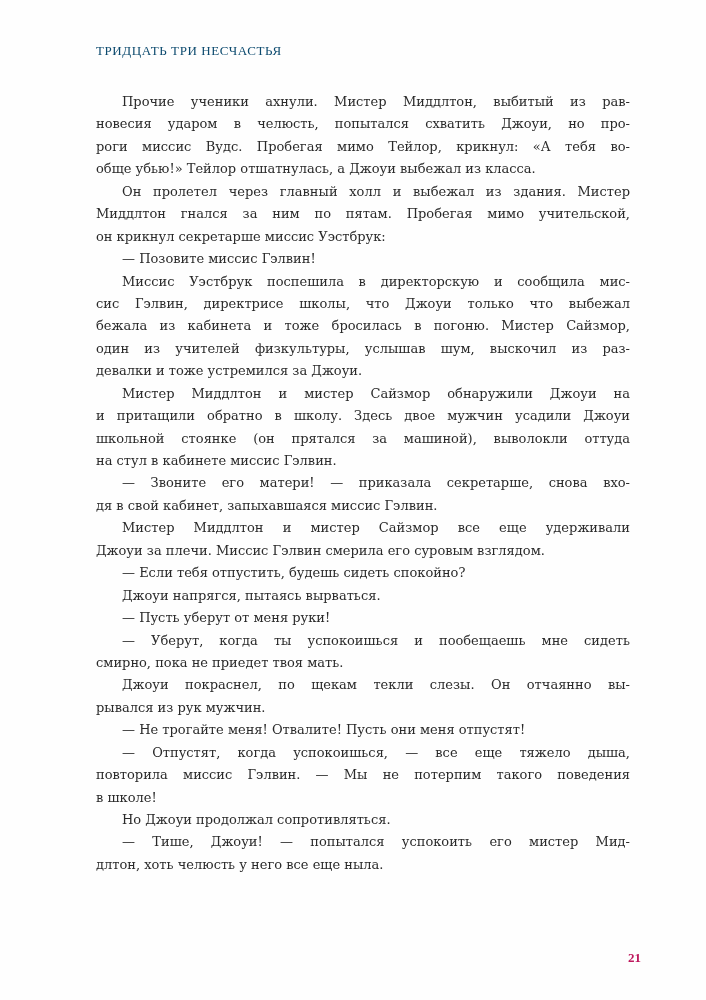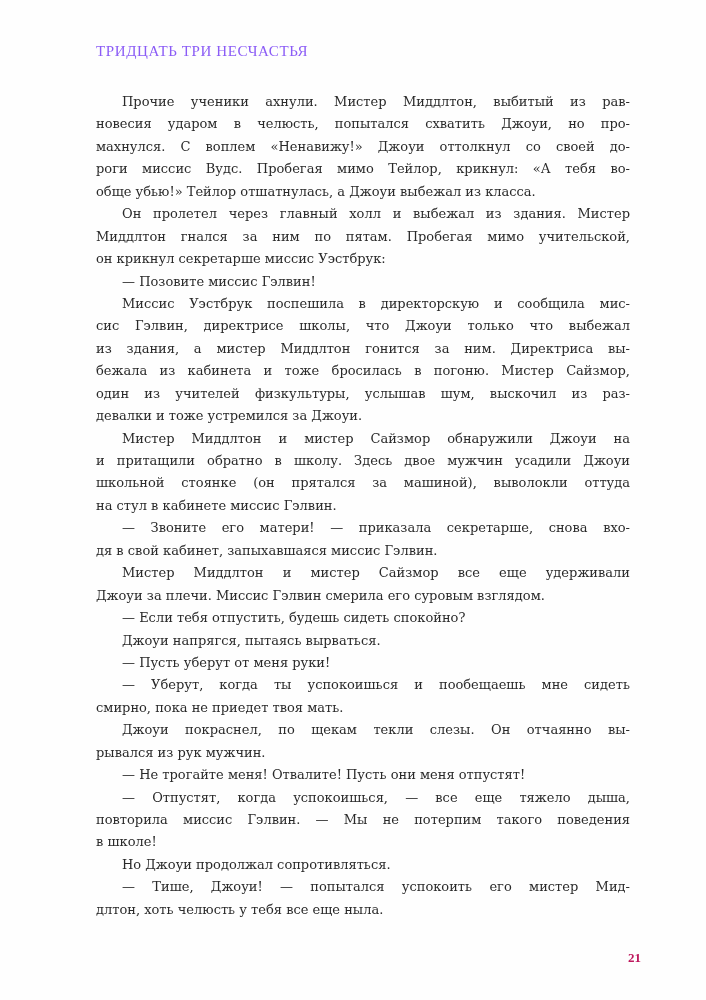--- a/index.html
+++ b/index.html
@@ -1,21 +1,21 @@
 <!DOCTYPE html>
 <html><head>
 <meta charset="utf-8">
 <style>
   html, body { margin: 0; padding: 0; background: #ffffff; }
   body { width: 706px; height: 1000px; position: relative; overflow: hidden; }
   .page { position: absolute; left: 0; top: 0; width: 706px; height: 1000px; background: #fefefe; }
   .running-head {
     position: absolute; left: 96px; top: 43px;
     font-family: "Liberation Serif", "DejaVu Serif", serif;
-    font-size: 15px; letter-spacing: 0.6px; color: #8b5cf6;
+    font-size: 13px; letter-spacing: 0.6px; color: #0c4a6e;
   }
   .body-text {
     position: absolute; left: 96px; top: 91px; width: 534px;
     font-family: "DejaVu Serif", "Liberation Serif", serif;
     font-size: 13px; color: #2a2a2a;
   }
   .line {
     height: 22.45px; line-height: 22.45px; white-space: nowrap;
     text-align: justify; text-align-last: justify; overflow: visible;
   }
@@ -28,30 +28,28 @@
   }
 </style>
 </head>
 <body>
 
 <div class="page">
   <div class="running-head">ТРИДЦАТЬ ТРИ НЕСЧАСТЬЯ</div>
   <div class="body-text" id="body-text">
       <div class="line indent">Прочие ученики ахнули. Мистер Миддлтон, выбитый из рав-</div>
       <div class="line">новесия ударом в челюсть, попытался схватить Джоуи, но про-</div>
-      <div class="line">махнулся. С воплем «Ненавижу!» Джоуи оттолкнул со своей до-</div>
       <div class="line">роги миссис Вудс. Пробегая мимо Тейлор, крикнул: «А тебя во-</div>
       <div class="line last">обще убью!» Тейлор отшатнулась, а Джоуи выбежал из класса.</div>
       <div class="line indent">Он пролетел через главный холл и выбежал из здания. Мистер</div>
       <div class="line">Миддлтон гнался за ним по пятам. Пробегая мимо учительской,</div>
       <div class="line last">он крикнул секретарше миссис Уэстбрук:</div>
       <div class="line indent last">— Позовите миссис Гэлвин!</div>
       <div class="line indent">Миссис Уэстбрук поспешила в директорскую и сообщила мис-</div>
       <div class="line">сис Гэлвин, директрисе школы, что Джоуи только что выбежал</div>
-      <div class="line">из здания, а мистер Миддлтон гонится за ним. Директриса вы-</div>
       <div class="line">бежала из кабинета и тоже бросилась в погоню. Мистер Сайзмор,</div>
       <div class="line">один из учителей физкультуры, услышав шум, выскочил из раз-</div>
       <div class="line last">девалки и тоже устремился за Джоуи.</div>
       <div class="line indent">Мистер Миддлтон и мистер Сайзмор обнаружили Джоуи на</div>
       <div class="line">и притащили обратно в школу. Здесь двое мужчин усадили Джоуи</div>
       <div class="line">школьной стоянке (он прятался за машиной), выволокли оттуда</div>
       <div class="line last">на стул в кабинете миссис Гэлвин.</div>
       <div class="line indent">— Звоните его матери! — приказала секретарше, снова вхо-</div>
       <div class="line last">дя в свой кабинет, запыхавшаяся миссис Гэлвин.</div>
       <div class="line indent">Мистер Миддлтон и мистер Сайзмор все еще удерживали</div>
@@ -62,16 +60,16 @@
       <div class="line indent">— Уберут, когда ты успокоишься и пообещаешь мне сидеть</div>
       <div class="line last">смирно, пока не приедет твоя мать.</div>
       <div class="line indent">Джоуи покраснел, по щекам текли слезы. Он отчаянно вы-</div>
       <div class="line last">рывался из рук мужчин.</div>
       <div class="line indent last">— Не трогайте меня! Отвалите! Пусть они меня отпустят!</div>
       <div class="line indent">— Отпустят, когда успокоишься, — все еще тяжело дыша,</div>
       <div class="line">повторила миссис Гэлвин. — Мы не потерпим такого поведения</div>
       <div class="line last">в школе!</div>
       <div class="line indent last">Но Джоуи продолжал сопротивляться.</div>
       <div class="line indent">— Тише, Джоуи! — попытался успокоить его мистер Мид-</div>
-      <div class="line last">длтон, хоть челюсть у тебя все еще ныла.</div>
+      <div class="line last">длтон, хоть челюсть у него все еще ныла.</div>
     </div>
   <div class="page-number">21</div>
 </div>
 
 </body></html>

